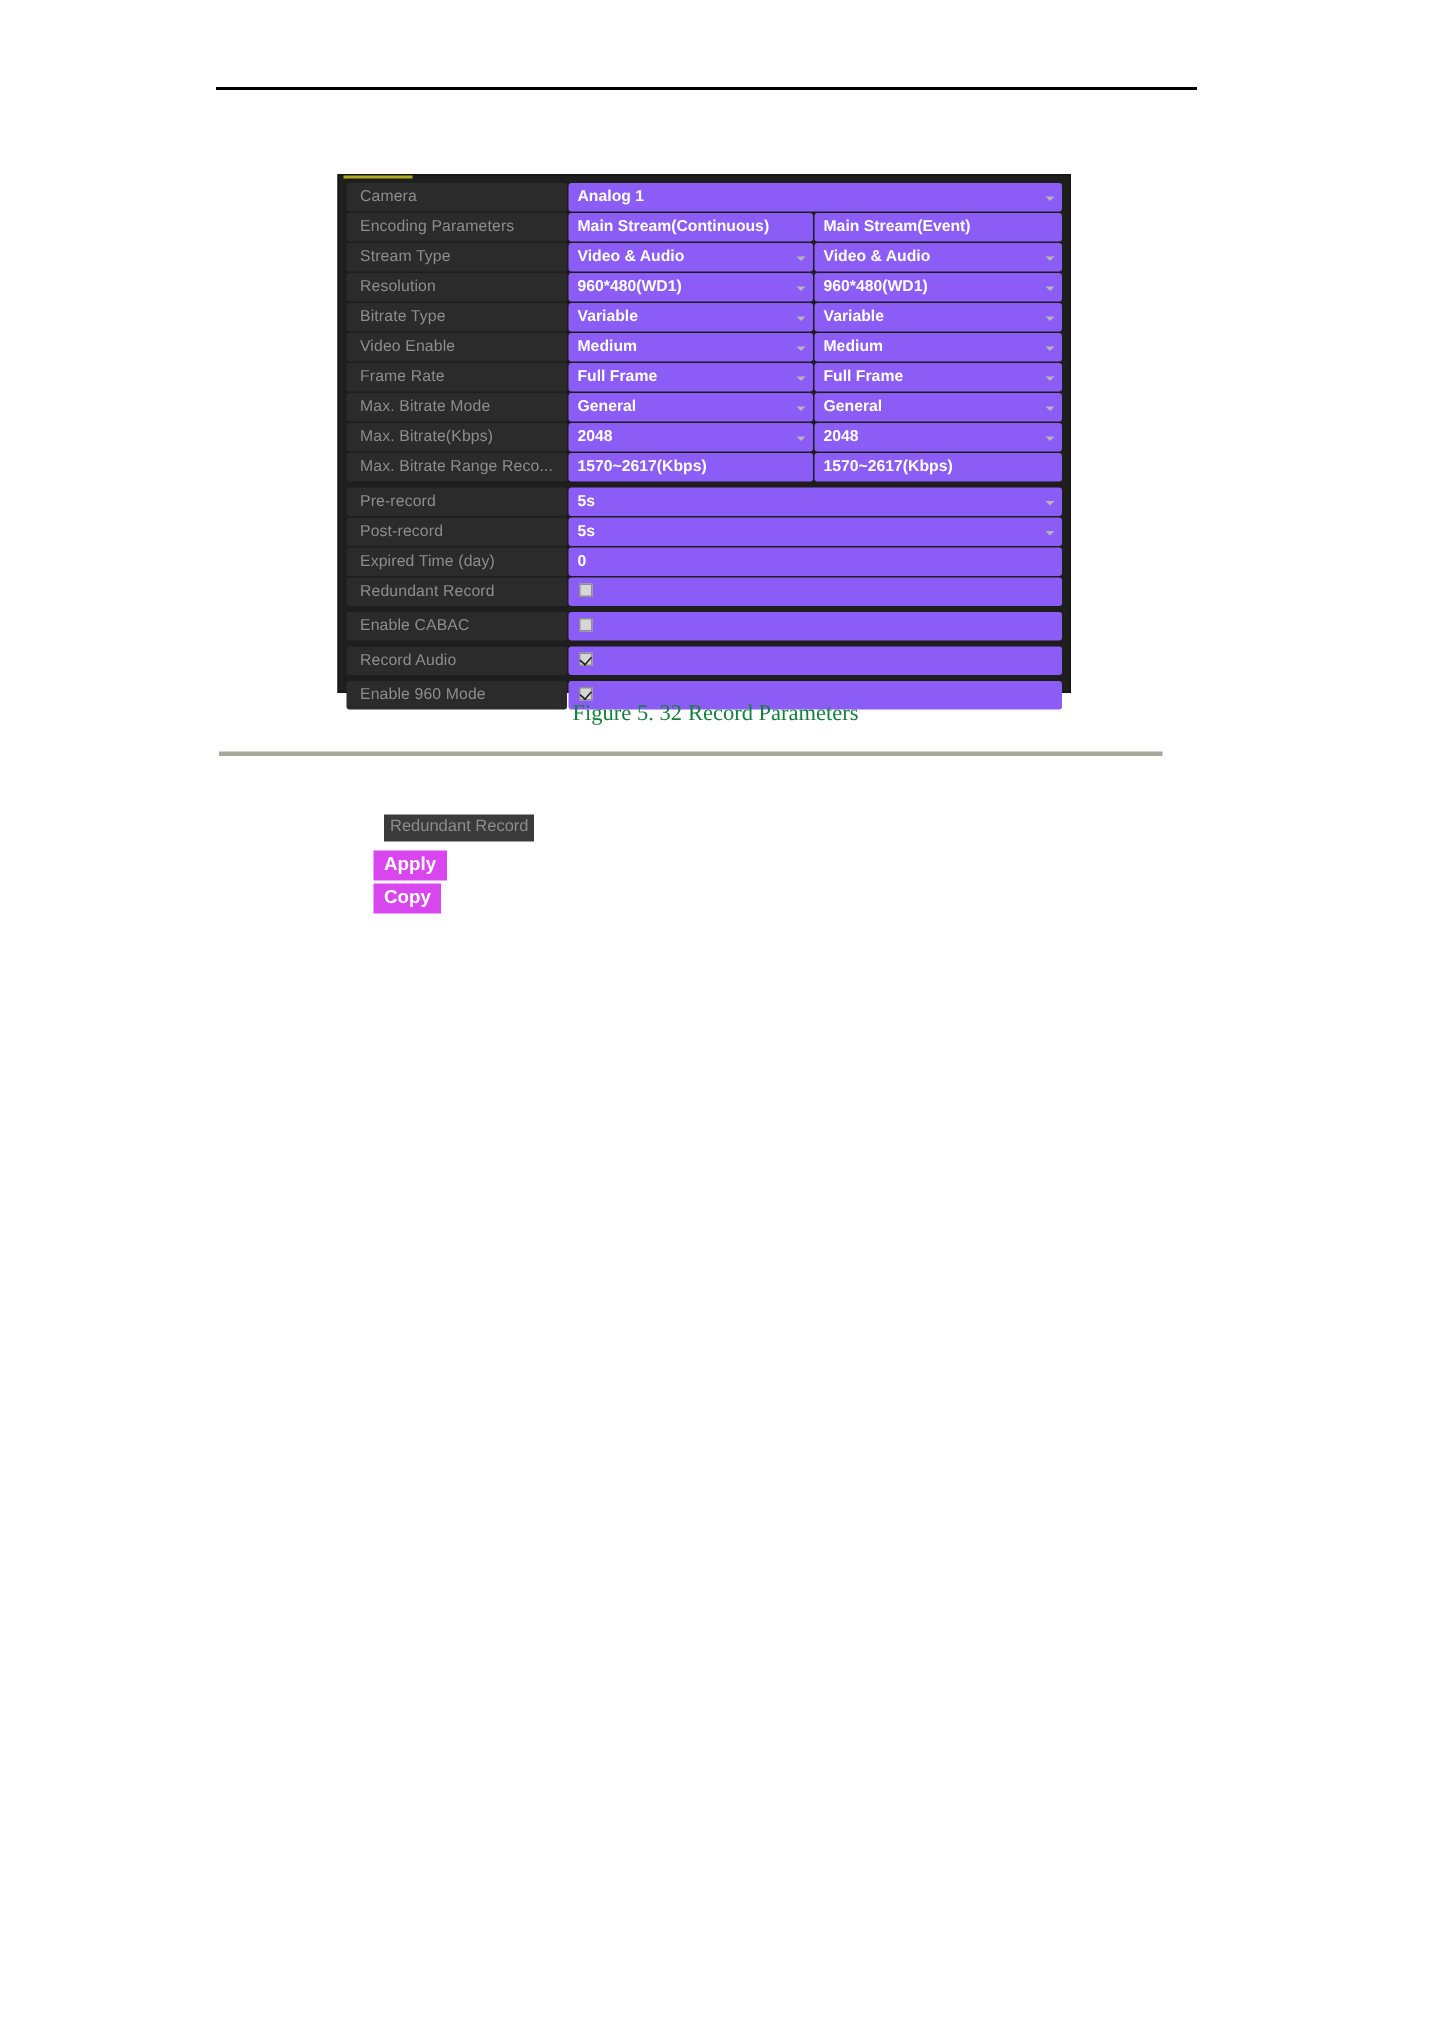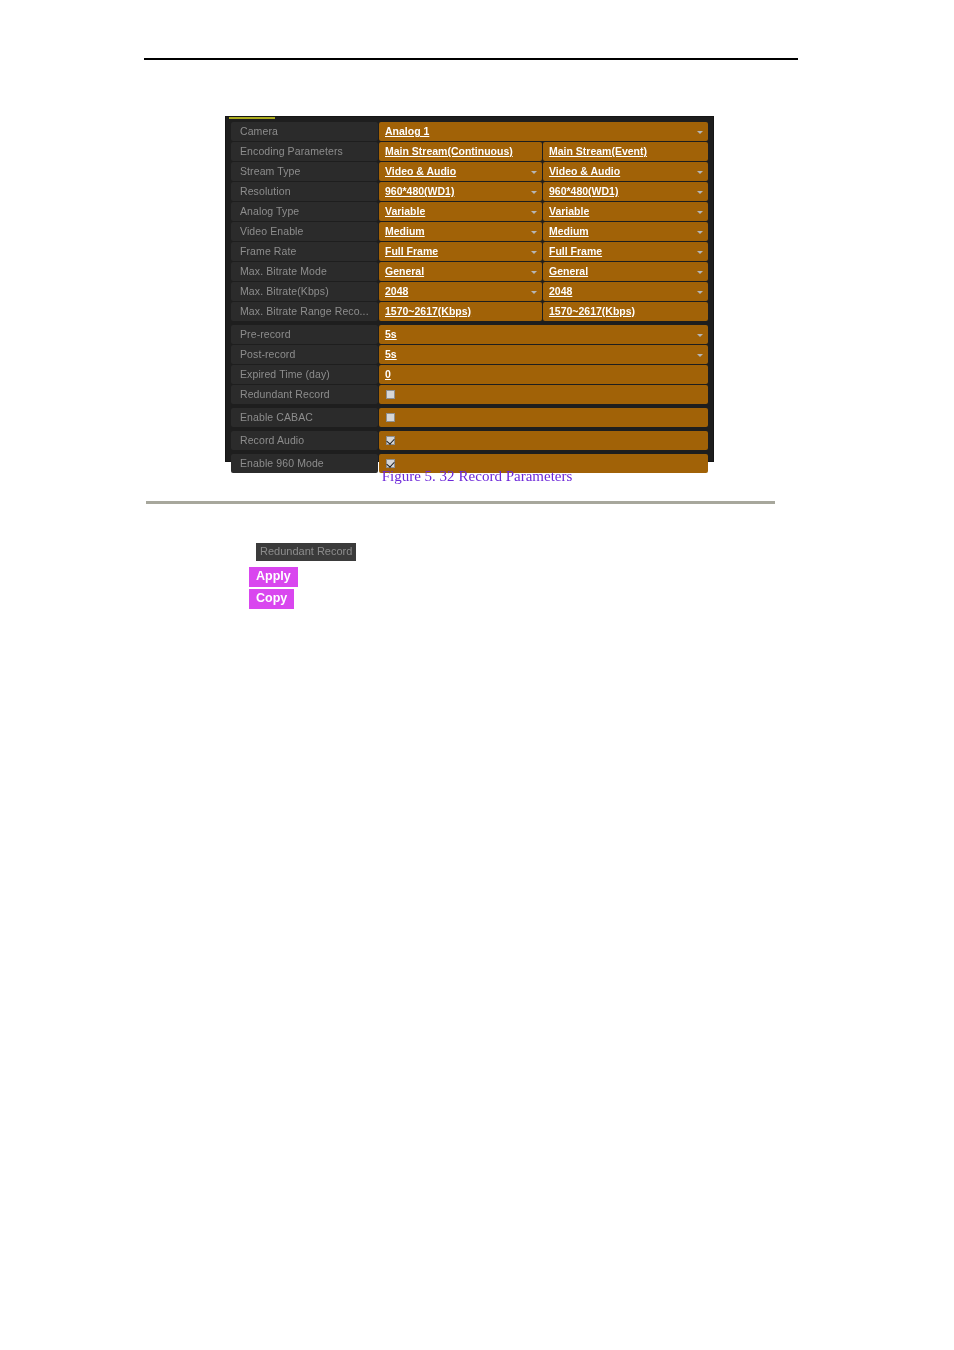--- a/index.html
+++ b/index.html
@@ -72,34 +72,33 @@
     line-height: 19px;
     padding-left: 9px;
     box-sizing: border-box;
     border-radius: 2px;
     white-space: nowrap;
     overflow: hidden;
     letter-spacing: 0.1px;
   }
 
   .val {
-    background: #a16207;
+    background: #8b5cf6;
     color: #ffffff;
     font-size: 10.5px;
     line-height: 19px;
     padding-left: 6px;
     padding-right: 12px;
     box-sizing: border-box;
     border-radius: 2px;
     position: relative;
     white-space: nowrap;
     overflow: hidden;
     font-weight: bold;
     margin-left: 1px;
-    text-decoration: underline;
   }
   .val.full { flex: 1 1 auto; }
   .val.half { flex: 0 0 163px; width: 163px; }
   .val.half2 { flex: 1 1 auto; }
   .val.plain { font-weight: bold; }
 
   .caret {
     position: absolute;
     right: 5px;
     top: 50%;
@@ -137,21 +136,21 @@
 
   
   .caption {
     position: absolute;
     left: 0;
     top: 468px;
     width: 954px;
     text-align: center;
     font-family: "Liberation Serif", serif;
     font-size: 15px;
-    color: #6d28d9;
+    color: #15803d;
   }
   .caption .num { margin-right: 4px; }
 
   
   .tok {
     position: absolute;
     font-family: "Liberation Sans", sans-serif;
     font-size: 11px;
     line-height: 15px;
     padding: 1px 4px 2px 4px;
@@ -211,21 +210,21 @@
       <span>960*480(WD1)</span>
       <span class="caret"></span>
     </div>
     <div class="val half2">
       <span>960*480(WD1)</span>
       <span class="caret"></span>
     </div>
   </div>
 
   <div class="row">
-    <div class="lbl">Analog Type</div>
+    <div class="lbl">Bitrate Type</div>
     <div class="val half">
       <span>Variable</span>
       <span class="caret"></span>
     </div>
     <div class="val half2">
       <span>Variable</span>
       <span class="caret"></span>
     </div>
   </div>
 

